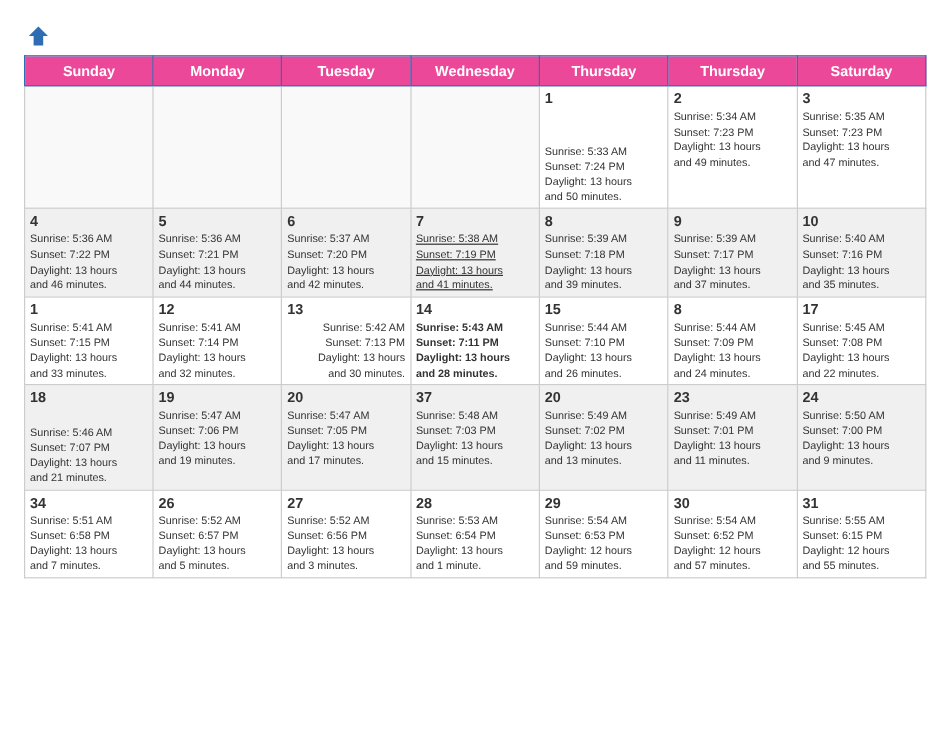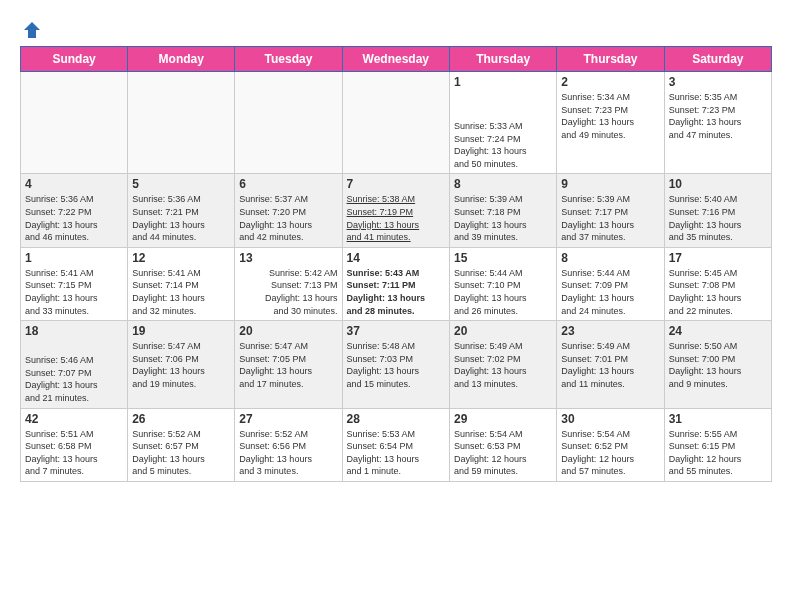--- a/index.html
+++ b/index.html
@@ -298,21 +298,21 @@
         <td>
           <div class="day-num">24</div>
           <div class="day-info" style="white-space: pre-line;">Sunrise: 5:50 AM
 Sunset: 7:00 PM
 Daylight: 13 hours
 and 9 minutes.</div>
         </td>
       </tr>
       <tr>
         <td>
-          <div class="day-num">42</div>
+          <div class="day-num">34</div>
           <div class="day-info" style="white-space: pre-line;">Sunrise: 5:51 AM
 Sunset: 6:58 PM
 Daylight: 13 hours
 and 7 minutes.</div>
         </td>
         <td>
           <div class="day-num">26</div>
           <div class="day-info" style="white-space: pre-line;">Sunrise: 5:52 AM
 Sunset: 6:57 PM
 Daylight: 13 hours

